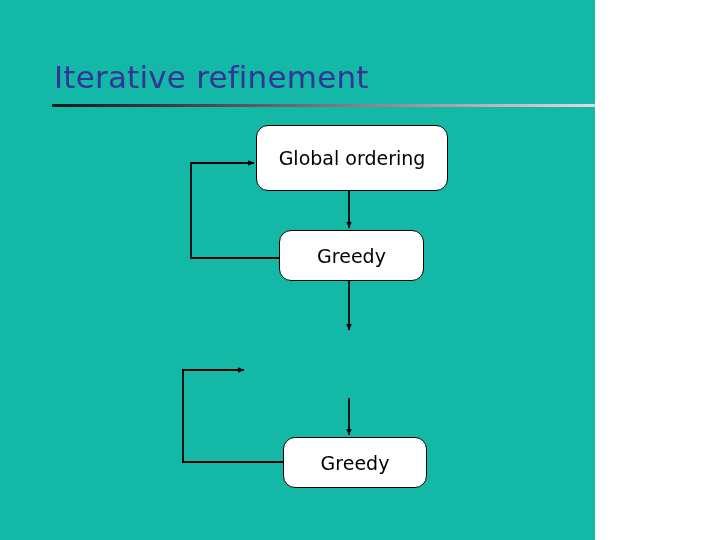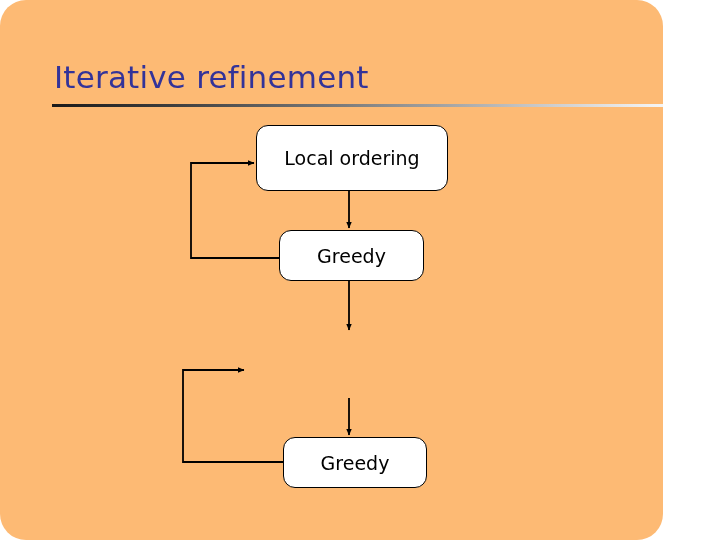--- a/index.html
+++ b/index.html
@@ -2,26 +2,25 @@
 <html><head>
 <meta charset="utf-8">
 <style>
   html, body {
     margin: 0;
     padding: 0;
     background: #ffffff;
   }
   #slide {
     position: relative;
-    width: 663px;
+    width: 595px;
     height: 540px;
-    background: #fdba74;
+    background: #14b8a6;
     overflow: hidden;
     font-family: "DejaVu Sans", "Liberation Sans", sans-serif;
-    border-radius: 26px;
   }
 
   
   #slide-title {
     position: absolute;
     left: 54px;
     top: 40px;
     width: 620px;
     font-family: "DejaVu Sans", "Liberation Sans", sans-serif;
     font-size: 31px;
@@ -104,21 +103,21 @@
       <line x1="349" y1="281" x2="349" y2="330" stroke="#000000" stroke-width="1.8" marker-end="url(#arrowhead)"></line>
 
       <line x1="349" y1="398" x2="349" y2="435" stroke="#000000" stroke-width="1.8" marker-end="url(#arrowhead)"></line>
 
       <path d="M 279 258 L 191 258 L 191 163 L 254 163" fill="none" stroke="#000000" stroke-width="1.8" marker-end="url(#arrowhead)"></path>
 
       <path d="M 283 462 L 183 462 L 183 370 L 244 370" fill="none" stroke="#000000" stroke-width="1.8" marker-end="url(#arrowhead)"></path>
     </svg>
 
     <div class="node" id="node-global-ordering">
-      <span>Local ordering</span>
+      <span>Global ordering</span>
     </div>
 
     <div class="node" id="node-greedy-1">
       <span>Greedy</span>
     </div>
 
 
     <div class="node" id="node-greedy-2">
       <span>Greedy</span>
     </div>

